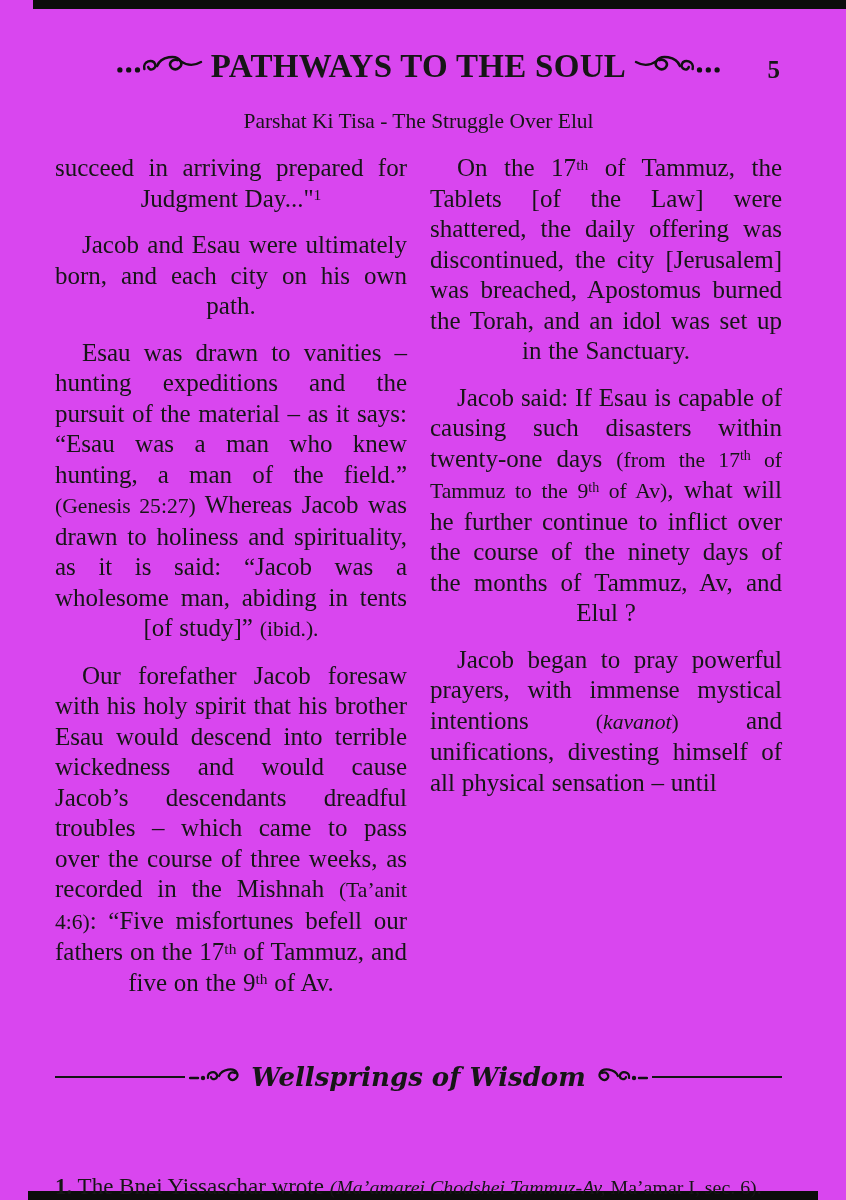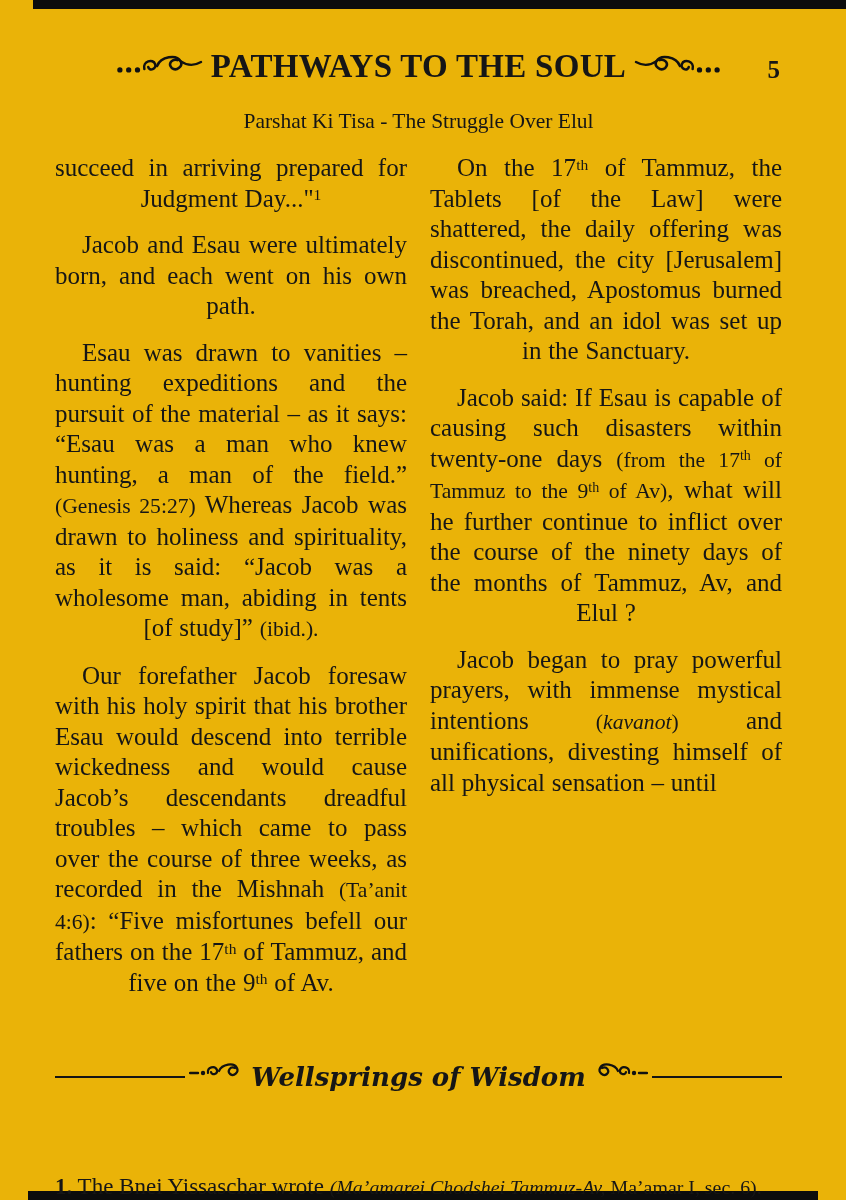--- a/index.html
+++ b/index.html
@@ -1,18 +1,18 @@
 <!DOCTYPE html>
 <html><head>
 <meta charset="utf-8">
 <style>
   * { margin:0; padding:0; box-sizing:border-box; }
   html,body { width:846px; height:1200px; }
   body { background:#ffffff; font-family:"Liberation Serif", serif; color:#161616; }
-  .page { position:relative; width:846px; height:1200px; background:#eab308; overflow:hidden; }
+  .page { position:relative; width:846px; height:1200px; background:#d946ef; overflow:hidden; }
 
   
   .edge-bar-top { position:absolute; top:0; left:33px; right:0; height:9px; background:#0c0c0c; }
   .edge-bar-bottom { position:absolute; bottom:0; left:28px; width:790px; height:9px; background:#0c0c0c; }
 
   
   .header { position:absolute; top:46px; left:55px; width:727px; text-align:center; }
   .title-row { display:flex; align-items:center; justify-content:center; gap:8px; }
   .page-title { font-weight:bold; font-size:33px; line-height:40px; letter-spacing:.3px; white-space:nowrap; }
   .flourish { display:block; }
@@ -33,21 +33,21 @@
   .run-b { font-weight:bold; }
   .run-s { font-size:.865em; }
   .run-si { font-size:.865em; font-style:italic; }
   sup.run-sup { font-size:.62em; line-height:0; vertical-align:baseline; position:relative; top:-.42em; }
   sup.run-ssup { font-size:.56em; line-height:0; vertical-align:baseline; position:relative; top:-.45em; }
 
   
   .footer-divider { position:absolute; top:1059px; left:55px; width:727px; height:36px;
                     display:flex; align-items:center; }
   .divider-line { flex:1; height:2px; background:#141414; }
-  .footer-center { display:flex; align-items:flex-start; gap:4px; padding:0 4px; }
+  .footer-center { display:flex; align-items:center; gap:4px; padding:0 4px; }
   .footer-ornament-label { font-family:"DejaVu Serif", serif; font-style:italic; font-weight:bold;
                            font-size:26px; white-space:nowrap; padding:0 2px; }
   .footnote { position:absolute; top:1158px; left:55px; width:727px; font-size:23px; line-height:28px;margin-top:15px; }
 </style>
 </head>
 <body>
 
 <div class="page">
 
   <div class="edge-bar-top"></div>
@@ -77,21 +77,21 @@
         </g>
       </svg>
     </div>
     <div class="page-subtitle">Parshat Ki Tisa - The Struggle Over Elul</div>
   </div>
   <div class="page-number">5</div>
 
   <div class="columns">
     <div class="col">
         <p class="para center-last"><span class="run-n">succeed in arriving prepared for Judgment Day..."</span><sup class="run-sup">1</sup></p>
-        <p class="para indent center-last"><span class="run-n">Jacob and Esau were ultimately born, and each went on his own path.</span></p>
+        <p class="para indent center-last"><span class="run-n">Jacob and Esau were ultimately born, and each city on his own path.</span></p>
         <p class="para indent center-last"><span class="run-n">Esau was drawn to vanities – hunting expeditions and the pursuit of the material – as it says: </span><span class="run-i">“Esau was a man who knew hunting, a man of the field.”</span><span class="run-n"> </span><span class="run-s">(Genesis 25:27)</span><span class="run-n"> Whereas Jacob was drawn to holiness and spirituality, as it is said: </span><span class="run-i">“Jacob was a wholesome man, abiding in tents [of study]”</span><span class="run-n"> </span><span class="run-s">(ibid.).</span></p>
         <p class="para indent center-last"><span class="run-n">Our forefather Jacob foresaw with his holy spirit that his brother Esau would descend into terrible wickedness and would cause Jacob’s descendants dreadful troubles – which came to pass over the course of three weeks, as recorded in the Mishnah </span><span class="run-s">(Ta’anit 4:6)</span><span class="run-n">: “Five misfortunes befell our fathers on the 17</span><sup class="run-sup">th</sup><span class="run-n"> of Tammuz, and five on the 9</span><sup class="run-sup">th</sup><span class="run-n"> of Av.</span></p>
       </div>
     <div class="col">
         <p class="para indent center-last"><span class="run-n">On the 17</span><sup class="run-sup">th</sup><span class="run-n"> of Tammuz, the Tablets [of the Law] were shattered, the daily offering was discontinued, the city [Jerusalem] was breached, Apostomus burned the Torah, and an idol was set up in the Sanctuary.</span></p>
         <p class="para indent center-last"><span class="run-n">Jacob said: If Esau is capable of causing such disasters within twenty-one days </span><span class="run-s">(from the 17</span><sup class="run-ssup">th</sup><span class="run-s"> of Tammuz to the 9</span><sup class="run-ssup">th</sup><span class="run-s"> of Av)</span><span class="run-n">, what will he further continue to inflict over the course of the </span><span class="run-i">ninety days of the</span><span class="run-n"> months of Tammuz, Av, and Elul ?</span></p>
         <p class="para indent"><span class="run-n">Jacob began to pray powerful prayers, with immense mystical intentions </span><span class="run-s">(</span><span class="run-si">kavanot</span><span class="run-s">)</span><span class="run-n"> and unifications, divesting himself of all physical sensation – until</span></p>
       </div>
   </div>
 

